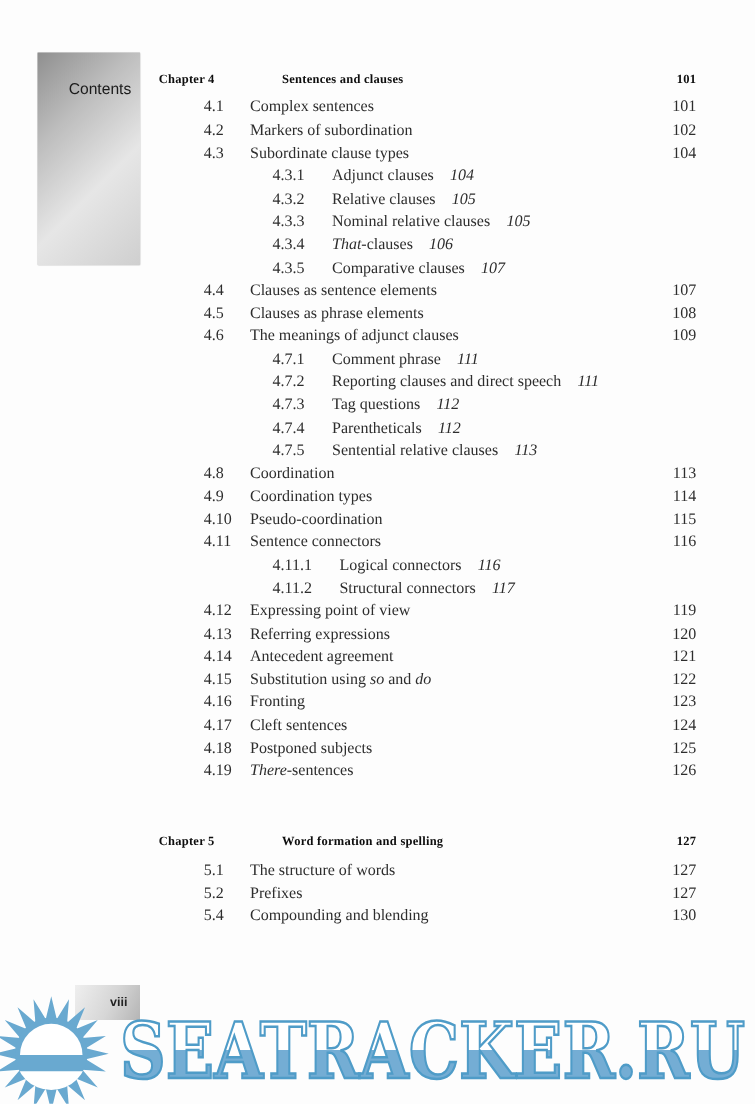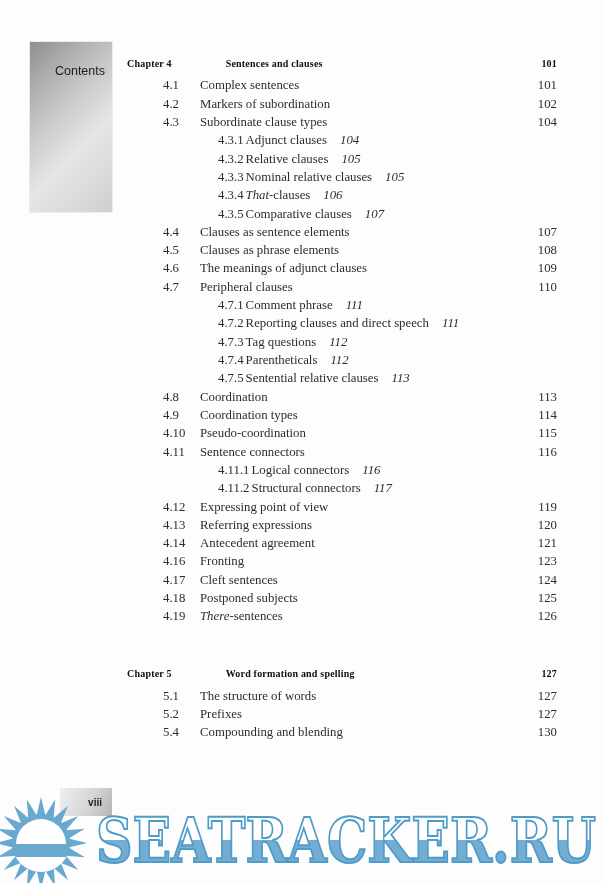--- a/index.html
+++ b/index.html
@@ -25,21 +25,21 @@
     color:#0e0e0e;margin-bottom:6px;letter-spacing:.2px;gap:36px;
   }
   .ch-title{margin-left:18px;}
   .ch-page{margin-left:auto;}
   .chapter + .chapter{margin-top:44px;}
   .row{display:flex;align-items:flex-end;height:18.32px;font-size:12.8px;}
   .row.l1{padding-left:36px;}
   .row.l1 .num{width:37px;flex:none;}
   .row.l1 .pg{margin-left:auto;}
   .row.l2{padding-left:91px;}
-  .row.l2 .num{margin-right:2px;}
+  .row.l2 .num{margin-right:22px;}
   .row.l2 .pg{font-style:italic;margin-left:13px;}
   .row .title i{font-style:italic;}
   
   .folio-box{
     position:absolute;left:60px;top:788px;width:52px;height:28px;
     background:linear-gradient(115deg,#efefef 0%,#d6d6d6 55%,#b5b5b5 100%);
     display:flex;align-items:center;justify-content:flex-end;
   }
   .folio-box .folio{
     font-family:"Liberation Sans",sans-serif;font-weight:bold;font-size:10px;
@@ -111,25 +111,20 @@
       <div class="row l1">
         <span class="num">4.5</span>
         <span class="title"><span>Clauses as phrase elements</span></span>
         <span class="pg">108</span>
       </div>
       <div class="row l1">
         <span class="num">4.6</span>
         <span class="title"><span>The meanings of adjunct clauses</span></span>
         <span class="pg">109</span>
       </div>
-      <div class="row l1">
-        <span class="num">4.7</span>
-        <span class="title"><span>Peripheral clauses</span></span>
-        <span class="pg">110</span>
-      </div>
       <div class="row l2">
         <span class="num">4.7.1</span>
         <span class="title"><span>Comment phrase</span></span>
         <span class="pg">111</span>
       </div>
       <div class="row l2">
         <span class="num">4.7.2</span>
         <span class="title"><span>Reporting clauses and direct speech</span></span>
         <span class="pg">111</span>
       </div>
@@ -185,20 +180,25 @@
       </div>
       <div class="row l1">
         <span class="num">4.13</span>
         <span class="title"><span>Referring expressions</span></span>
         <span class="pg">120</span>
       </div>
       <div class="row l1">
         <span class="num">4.14</span>
         <span class="title"><span>Antecedent agreement</span></span>
         <span class="pg">121</span>
+      </div>
+      <div class="row l1">
+        <span class="num">4.15</span>
+        <span class="title"><span>Substitution using </span><i>so</i><span> and </span><i>do</i></span>
+        <span class="pg">122</span>
       </div>
       <div class="row l1">
         <span class="num">4.16</span>
         <span class="title"><span>Fronting</span></span>
         <span class="pg">123</span>
       </div>
       <div class="row l1">
         <span class="num">4.17</span>
         <span class="title"><span>Cleft sentences</span></span>
         <span class="pg">124</span>

